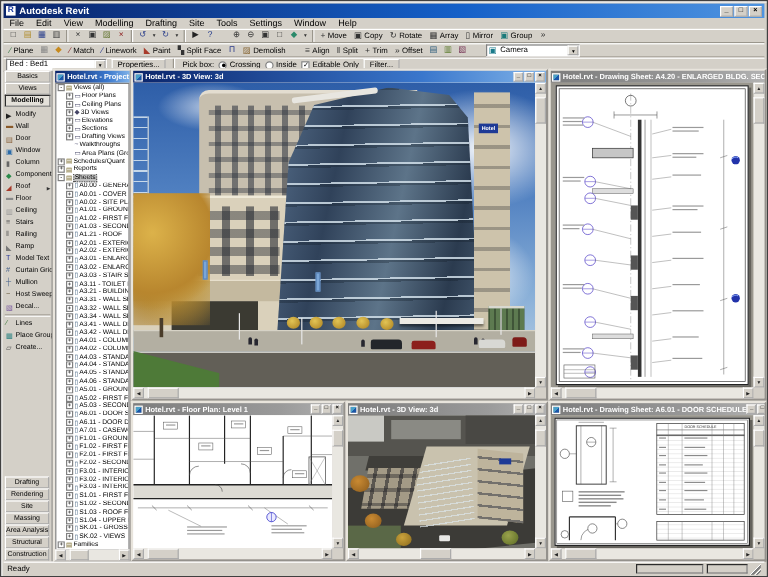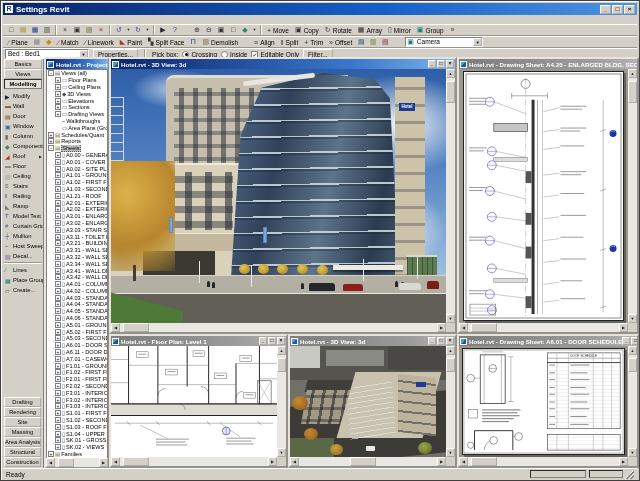--- a/index.html
+++ b/index.html
@@ -142,28 +142,40 @@
   
   .page{position:absolute;background:#fff;border:1px solid #222;box-shadow:2px 2px 0 rgba(0,0,0,.35);}
 </style>
 </head>
 <body>
 
 <div class="app">
 
   <div id="titlebar">
     <span id="app-icon">R</span>
-    <span>Settings Revit</span>
+    <span>Autodesk Revit</span>
     <span class="cap-btns">
       <span class="cap-btn">_</span>
       <span class="cap-btn">□</span>
       <span class="cap-btn">×</span>
     </span>
   </div>
 
+  <div id="menubar">
+      <span class="menu-item">File</span>
+      <span class="menu-item">Edit</span>
+      <span class="menu-item">View</span>
+      <span class="menu-item">Modelling</span>
+      <span class="menu-item">Drafting</span>
+      <span class="menu-item">Site</span>
+      <span class="menu-item">Tools</span>
+      <span class="menu-item">Settings</span>
+      <span class="menu-item">Window</span>
+      <span class="menu-item">Help</span>
+    </div>
 
   <div id="tb1" class="tbar">
       <span class="tb-icon" style="color: rgb(51, 51, 51);">□</span>
       <span class="tb-icon" style="color: rgb(176, 140, 42);">▤</span>
       <span class="tb-icon" style="color: rgb(43, 63, 140);">▦</span>
       <span class="tb-icon" style="color: rgb(68, 68, 68);">▥</span>
       <span class="tb-sep"></span>
       <span class="tb-icon" style="color: rgb(51, 51, 51);">×</span>
       <span class="tb-icon" style="color: rgb(51, 51, 51);">▣</span>
       <span class="tb-icon" style="color: rgb(106, 122, 58);">▨</span>

